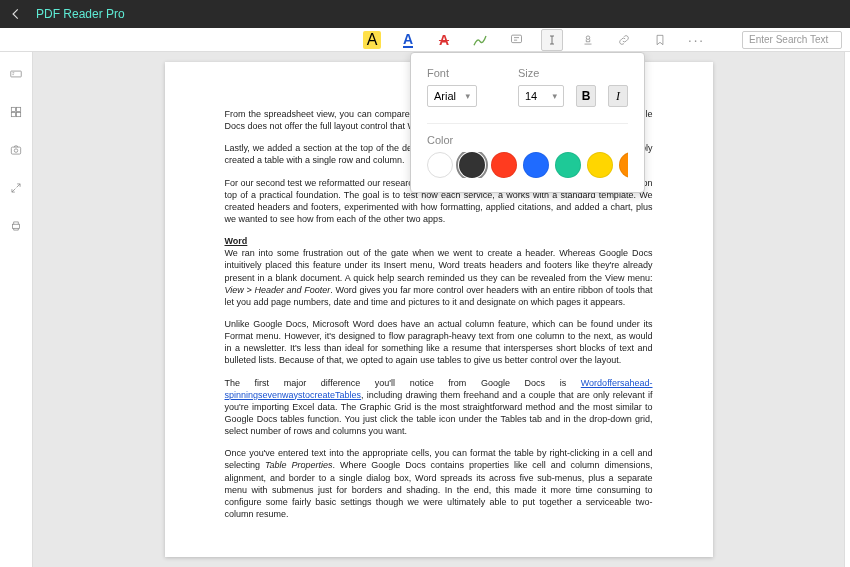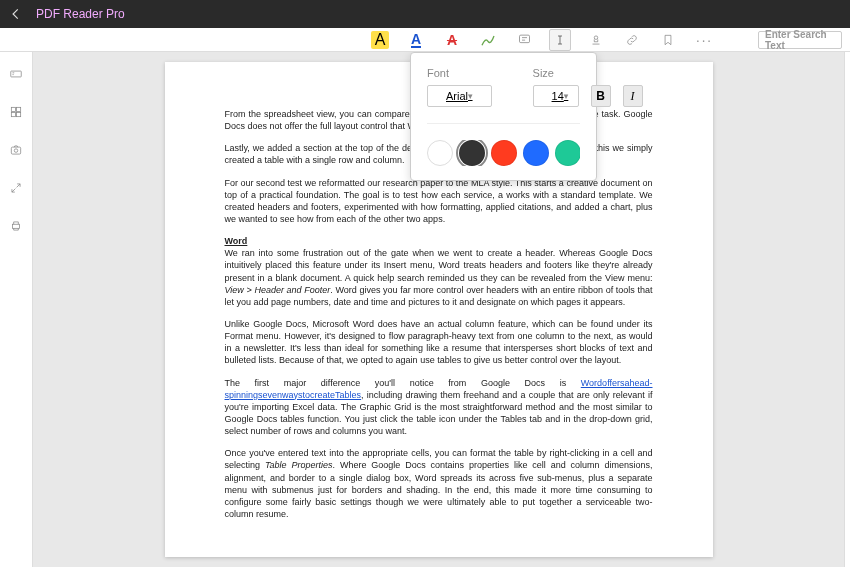--- a/index.html
+++ b/index.html
@@ -1,56 +1,56 @@
 <!DOCTYPE html>
 <html><head>
 <meta charset="utf-8">
 <style>
   * { box-sizing: border-box; margin: 0; padding: 0; font-family: -apple-system, "Segoe UI", Arial, sans-serif; }
   body { width: 850px; height: 567px; background: #f0f0f0; overflow: hidden; }
   
-  .titlebar { height: 28px; background: #2a2a2a; color: #f0abfc; display: flex; align-items: center; padding: 12px 8px; font-size: 12px; }
+  .titlebar { height: 28px; background: #2a2a2a; color: #5eead4; display: flex; align-items: center; padding: 12px 8px; font-size: 12px; }
   .titlebar .back { width: 16px; height: 16px; margin-right: 12px; display: flex; align-items: center; justify-content: center; cursor: pointer; }
   .titlebar .back svg { width: 14px; height: 14px; }
   
   .toolbar { height: 24px; background: #fff; border-bottom: 1px solid #ddd; display: flex; align-items: center; padding: 0 8px; justify-content: space-between; }
   .toolbar-center { display: flex; align-items: center; gap: 14px; margin-left: 318px; }
   .tool-icon { width: 22px; height: 22px; display: flex; align-items: center; justify-content: center; cursor: pointer; position: relative; }
   .tool-icon.highlight::before { content: ''; position: absolute; width: 18px; height: 18px; background: #ffe04a; border-radius: 2px; }
   .tool-icon.underline-a { color: #1a53d0; font-weight: bold; font-size: 14px; }
   .tool-icon.underline-a span { border-bottom: 2px solid #1a53d0; line-height: 1; }
   .tool-icon.strike-a { color: #d33; font-weight: bold; font-size: 14px; }
   .tool-icon.strike-a span { text-decoration: line-through; }
   .tool-icon.pen svg { width: 16px; height: 16px; }
   .tool-icon.note svg { width: 15px; height: 15px; }
   .tool-icon.text-cursor { border: 1px solid #ccc; background: #f4f4f4; border-radius: 2px; }
   .tool-icon.text-cursor svg { width: 12px; height: 16px; }
   .tool-icon svg { stroke: #666; fill: none; }
   .tool-icon.link svg, .tool-icon.bookmark svg, .tool-icon.stamp svg { width: 14px; height: 14px; }
   .tool-icon.more { color: #999; font-size: 14px; letter-spacing: 1px; }
-  .search-box { width: 84px; height: 18px; border: 1px solid #ccc; border-radius: 2px; padding: 0 6px; font-size: 10px; color: #999; display: flex; align-items: center; font-weight: bold; }
+  .search-box { width: 100px; height: 18px; border: 1px solid #ccc; border-radius: 2px; padding: 0 6px; font-size: 10px; color: #999; display: flex; align-items: center; }
   
   .workspace { display: flex; height: calc(567px - 52px); background: #e8e8e8; }
   .left-rail { width: 33px; background: #fff; border-right: 1px solid #ddd; display: flex; flex-direction: column; align-items: center; padding-top: 14px; gap: 22px; }
   .rail-icon { width: 16px; height: 16px; cursor: pointer; display: flex; align-items: center; justify-content: center; }
   .rail-icon svg { width: 14px; height: 14px; stroke: #888; fill: none; stroke-width: 1.3; }
   
   .page-area { flex: 1; display: flex; justify-content: center; padding: 10px 0; overflow: hidden; position: relative; }
   .page { width: 548px; background: #fff; box-shadow: 0 1px 4px rgba(0,0,0,.2); padding: 46px 60px; font-size: 9px; line-height: 1.35; color: #222; }
   .page p { margin-bottom: 10px; text-align: justify; }
   .page .word-head { font-weight: bold; text-decoration: underline; display: inline-block; }
   .page a { color: #1a53d0; text-decoration: underline; }
   .italic { font-style: italic; }
   
-  .popover { position: absolute; top: 0px; left: 377px; width: 187px; background: #fff; border: 1px solid #ccc; border-radius: 4px; box-shadow: 0 3px 10px rgba(0,0,0,.15); padding: 14px 16px 14px 16px; z-index: 10; }
+  .popover { position: absolute; top: 0px; left: 377px; width: 235px; background: #fff; border: 1px solid #ccc; border-radius: 4px; box-shadow: 0 3px 10px rgba(0,0,0,.15); padding: 14px 16px 14px 16px; z-index: 10; }
   .popover-row { display: flex; gap: 12px; }
   .popover-col { flex: 1; }
   .popover-col.size { flex: 0 0 92px; display:flex; gap: 4px; margin-left: 29px; }
   .popover-label { font-size: 11px; color: #888; margin-bottom: 6px; }
-  .select { border: 1px solid #ccc; border-radius: 2px; height: 22px; display: flex; align-items: center; justify-content: space-between; padding: 0 18px; font-size: 11px; cursor: pointer; text-decoration: underline; }
+  .select { border: 1px solid #ccc; border-radius: 2px; height: 22px; display: flex; align-items: center; justify-content: space-between; padding: 0 6px; font-size: 11px; cursor: pointer; }
   .select .chev { font-size: 9px; color: #888; }
   .select.size-sel { width: 46px; }
   .fmt-btn { width: 20px; height: 22px; border: 1px solid #ccc; background: #eaeaea; border-radius: 2px; display: flex; align-items: center; justify-content: center; font-size: 12px; cursor: pointer; }
   .fmt-btn.bold { font-weight: bold; }
   .fmt-btn.italic { font-style: italic; font-family: Georgia, serif; }
   .color-row { margin-top: 16px; padding-top: 10px; border-top: 1px solid #eee; }
   .swatches { display: flex; gap: 6px; margin-top: 6px; overflow: hidden; }
   .swatch { width: 26px; height: 26px; border-radius: 50%; cursor: pointer; border: 1px solid rgba(0,0,0,.08); flex-shrink: 0; }
   .swatch.selected { outline: 2px solid #888; outline-offset: 1px; }
   .swatch.white { background: #fff; border: 1px solid #ddd; }
@@ -182,20 +182,21 @@
                 <span>14</span>
                   <span class="chev">▾</span>
               </div>
               <div class="fmt-btn bold">B</div>
               <div class="fmt-btn italic">I</div>
             </div>
           </div>
         </div>
       </div>
       <div class="color-row">
+        <div class="popover-label">Color</div>
         <div class="swatches" id="swatches">
             <div class="swatch white" style="background: rgb(255, 255, 255);"></div>
             <div class="swatch selected" style="background: rgb(51, 51, 51);"></div>
             <div class="swatch" style="background: rgb(255, 59, 31);"></div>
             <div class="swatch" style="background: rgb(31, 107, 255);"></div>
             <div class="swatch" style="background: rgb(30, 201, 151);"></div>
             <div class="swatch" style="background: rgb(255, 214, 0);"></div>
             <div class="swatch" style="background: rgb(255, 140, 0);"></div>
           </div>
       </div>

